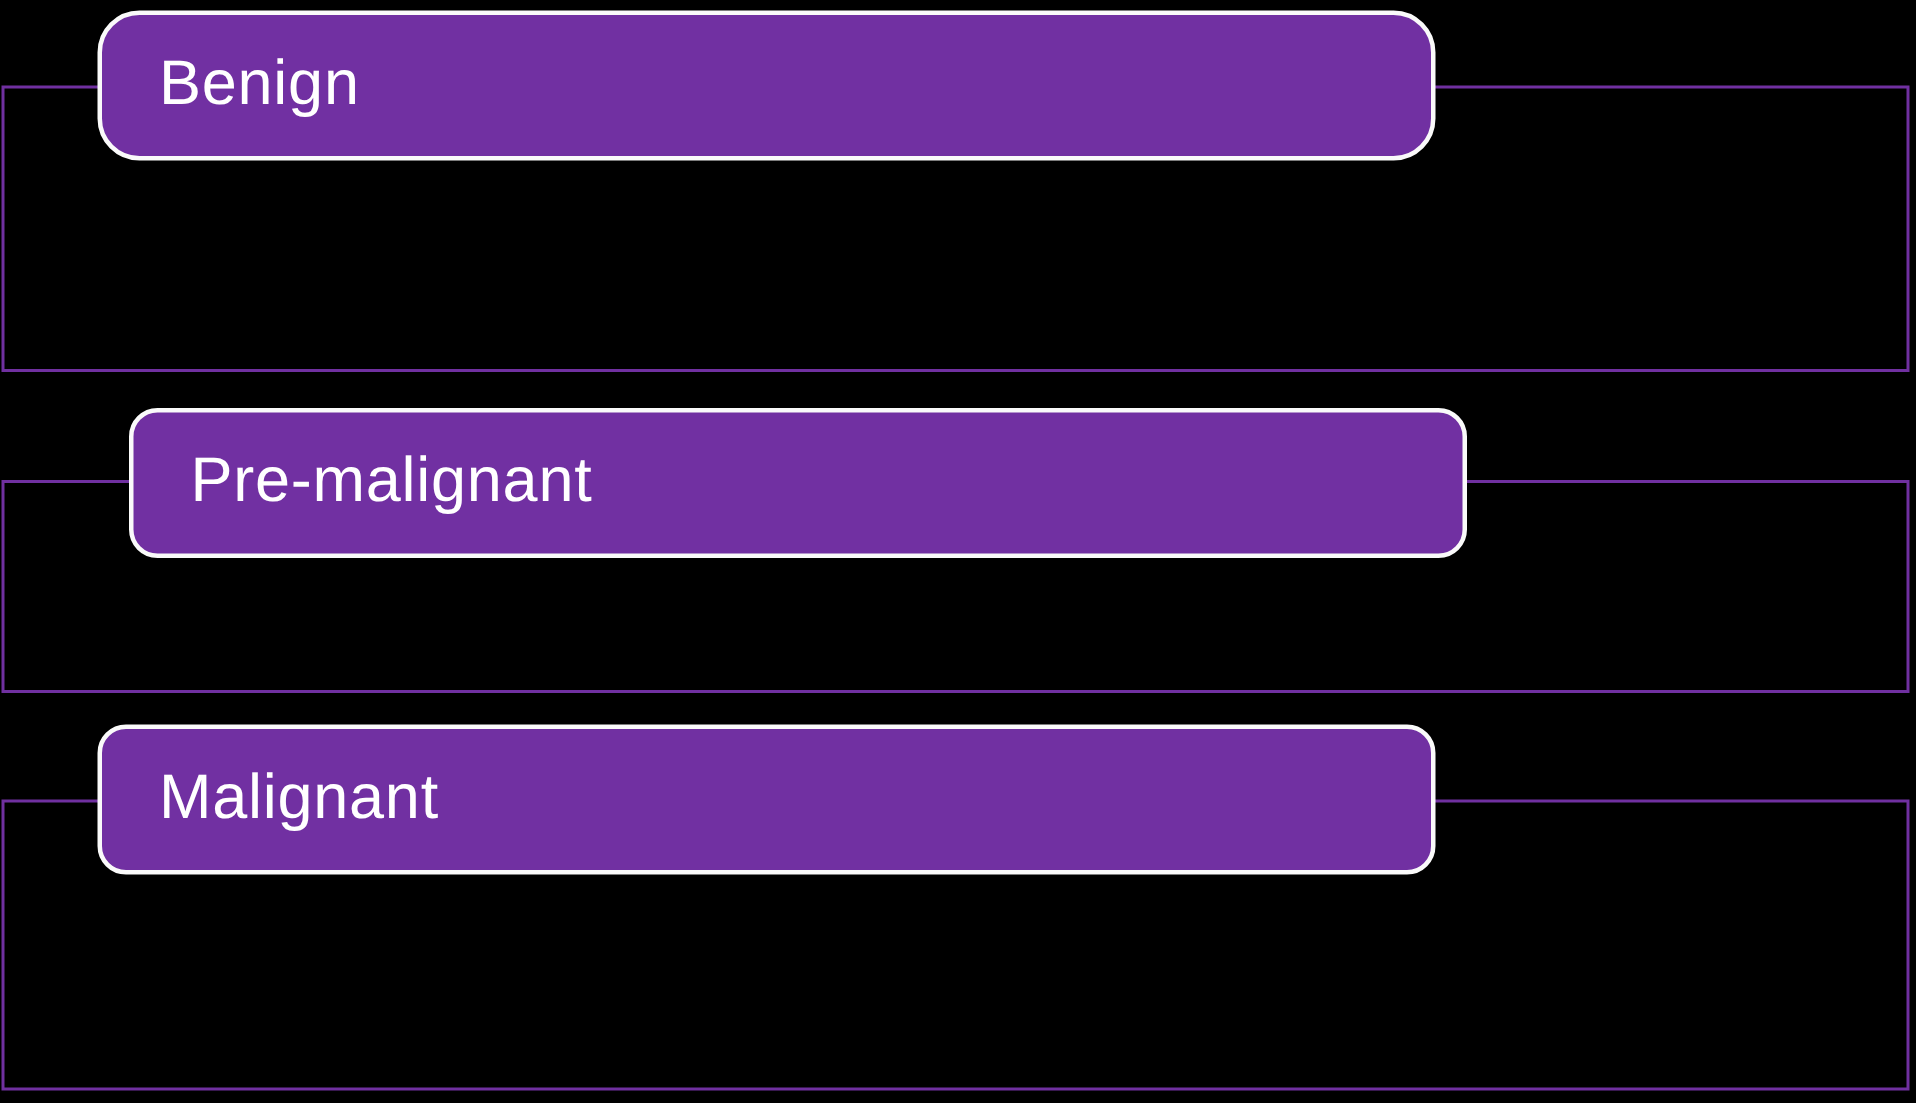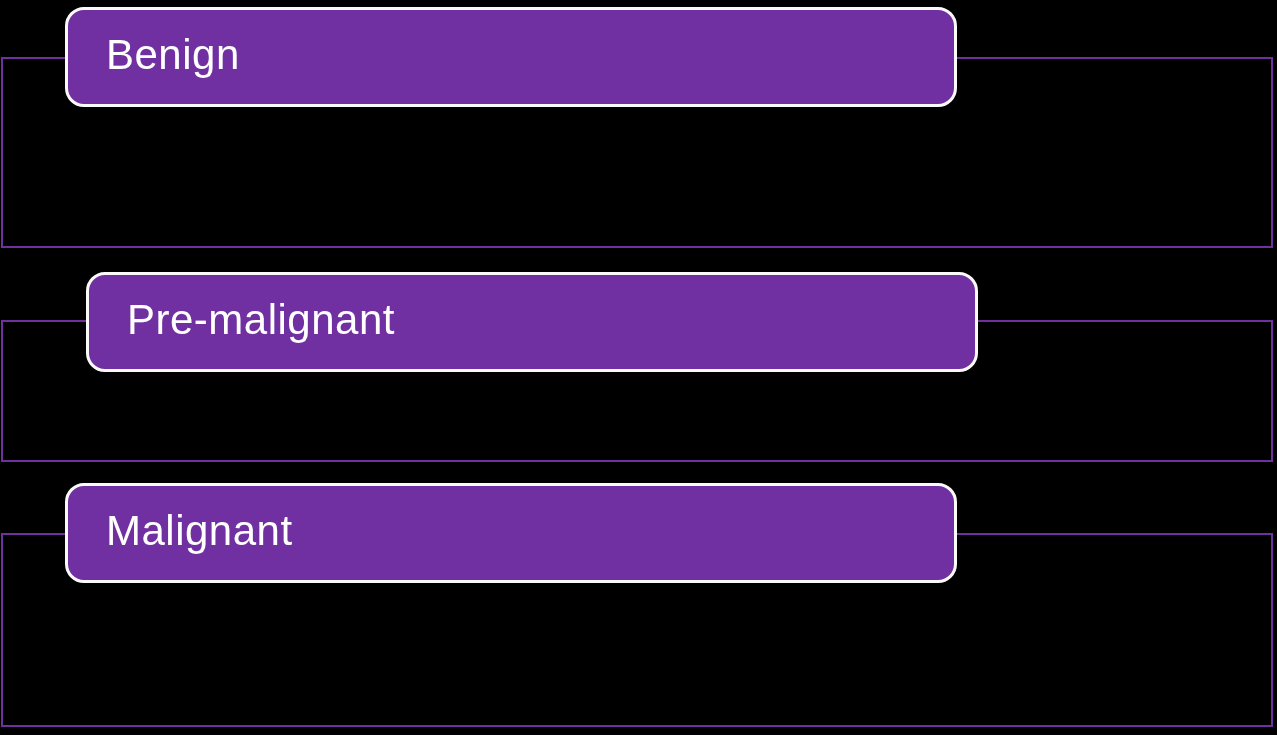--- a/index.html
+++ b/index.html
@@ -40,21 +40,21 @@
     color: var(--text, #FFFFFF);
     font-size: 42px;
     line-height: 1;
     padding-left: 38px;
     padding-bottom: 4px;
     white-space: nowrap;
     letter-spacing: 0.5px;
   }
   
   .s1 .content-rect { top: 57px;  height: 191px; }
-  .s1 .header-box   { top: 7px;   }
+  .s1 .header-box   { top: 7px; border-radius: 28px;   }
   .s2 .content-rect { top: 320px; height: 142px; }
   .s2 .header-box   { top: 272px; margin-left: 21px; }
   .s3 .content-rect { top: 533px; height: 194px; }
   .s3 .header-box   { top: 483px; align-items: center; }
 </style>
 </head>
 <body>
 
 <div class="canvas" style="--bg: #000000; --accent: #7130A2; --outline: #7030A0; --box-border: #FAFAFA; --text: #FFFFFF;">
 

